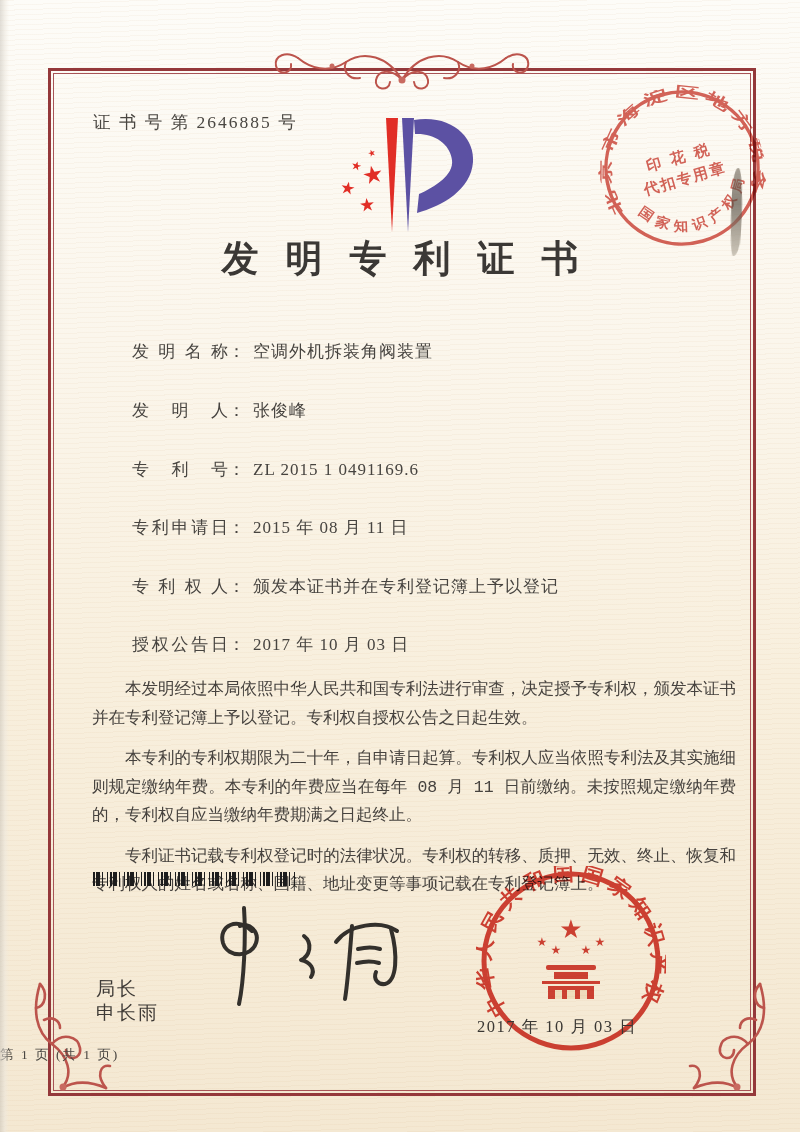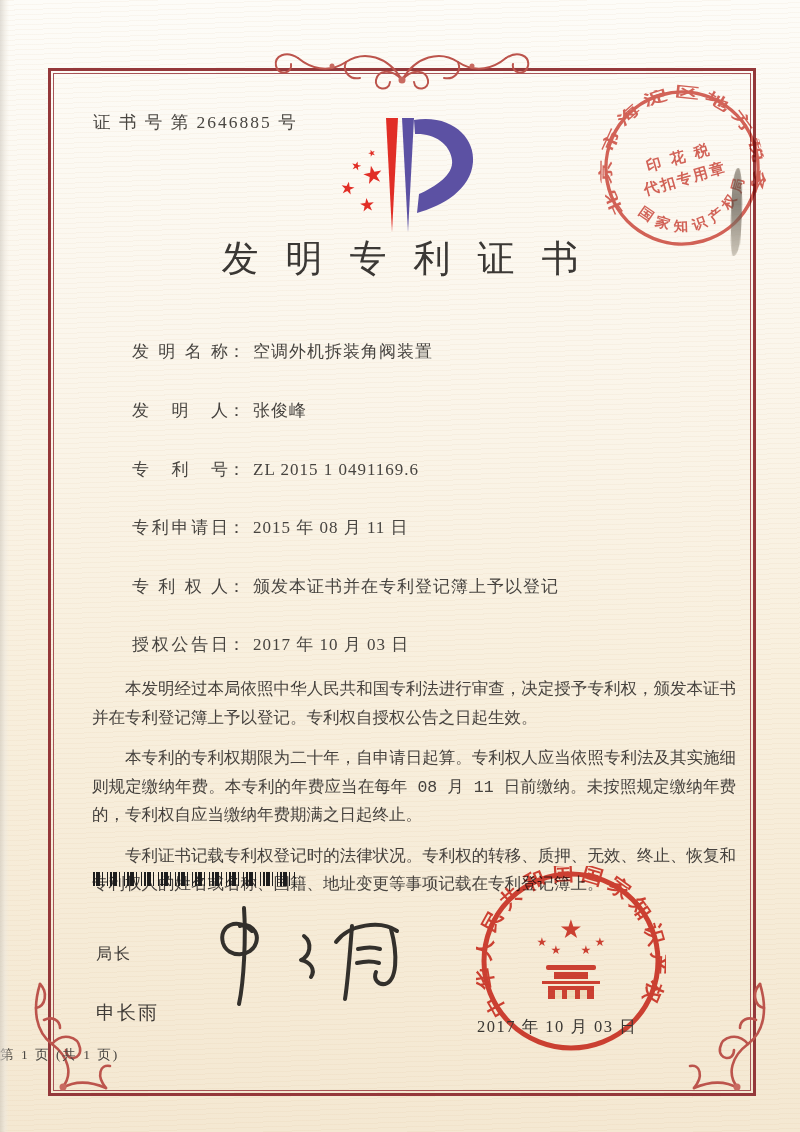--- a/index.html
+++ b/index.html
@@ -31,21 +31,21 @@
   }
   .ornament{position:absolute;z-index:2;pointer-events:none;}
   .cert-no{
     position:absolute;left:93px;top:110px;z-index:3;
     font-size:17.5px;color:#4a4742;letter-spacing:2px;
   }
   .logo{position:absolute;left:330px;top:112px;width:145px;height:126px;z-index:3;}
   .logo-star{position:absolute;color:#e12e26;z-index:4;line-height:1;}
   .title{
     position:absolute;left:0;top:234px;width:800px;z-index:3;
-    text-align:center;font-size:37px;color:#3b3835;font-weight:400;
+    text-align:center;font-size:37px;color:#3b3835;font-weight:700;
     letter-spacing:27px;text-indent:27px;
   }
   .field{
     position:absolute;left:95px;z-index:3;font-size:17px;color:#474440;white-space:nowrap;
   }
   .flabel{
     display:inline-block;width:96px;text-align:justify;text-align-last:justify;
     -moz-text-align-last:justify;vertical-align:bottom;margin-left:37px;
   }
   .colon{display:inline-block;margin-right:8px;}
@@ -56,21 +56,21 @@
   }
   .body-text p{margin:12px;text-indent:2em;font-family:Liberation Mono, monospace;}
   .barcode{
     position:absolute;left:93px;top:872px;width:202px;height:14px;z-index:3;
     background:repeating-linear-gradient(90deg,
       #1d1d1d 0 2px,transparent 2px 3px,
       #1d1d1d 3px 7px,transparent 7px 9px,
       #1d1d1d 9px 10px,transparent 10px 14px,
       #1d1d1d 14px 15px,transparent 15px 17px);
   }
-  .signer-title{position:absolute;left:96px;top:944px;font-size:16px;color:#3e3a36;z-index:3;letter-spacing:2px;font-family:Liberation Serif, serif;}
+  .signer-title{position:absolute;left:96px;top:976px;font-size:19px;color:#3e3a36;z-index:3;letter-spacing:2px;font-family:Liberation Serif, serif;}
   .signer-name{position:absolute;left:96px;top:957px;font-size:19px;color:#3e3a36;z-index:3;letter-spacing:2px;margin-top:43px;}
   .signature{position:absolute;left:200px;top:903px;z-index:4;}
   .seal{position:absolute;left:476px;top:866px;width:190px;height:190px;z-index:4;mix-blend-mode:multiply;opacity:.95;}
   .seal-date{
     position:absolute;left:477px;top:1016px;z-index:5;
     font-size:16.5px;color:#3a3733;letter-spacing:1.5px;white-space:nowrap;
   }
   .tax-stamp{
     position:absolute;left:600px;top:86px;width:164px;height:164px;z-index:4;
     transform:rotate(-16deg);mix-blend-mode:multiply;opacity:.88;

